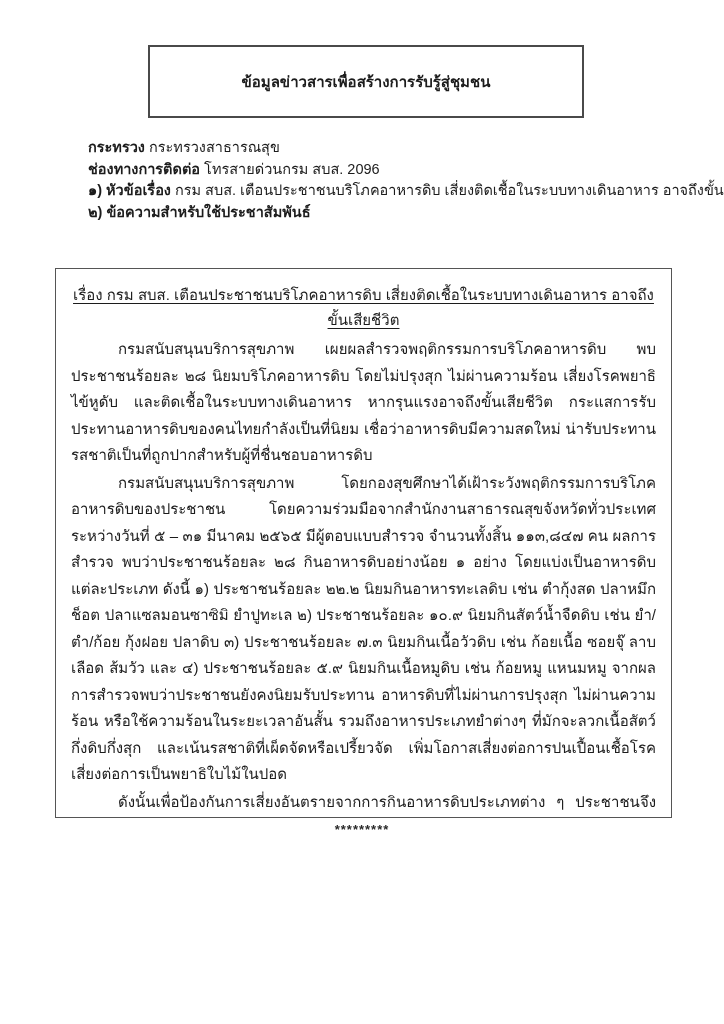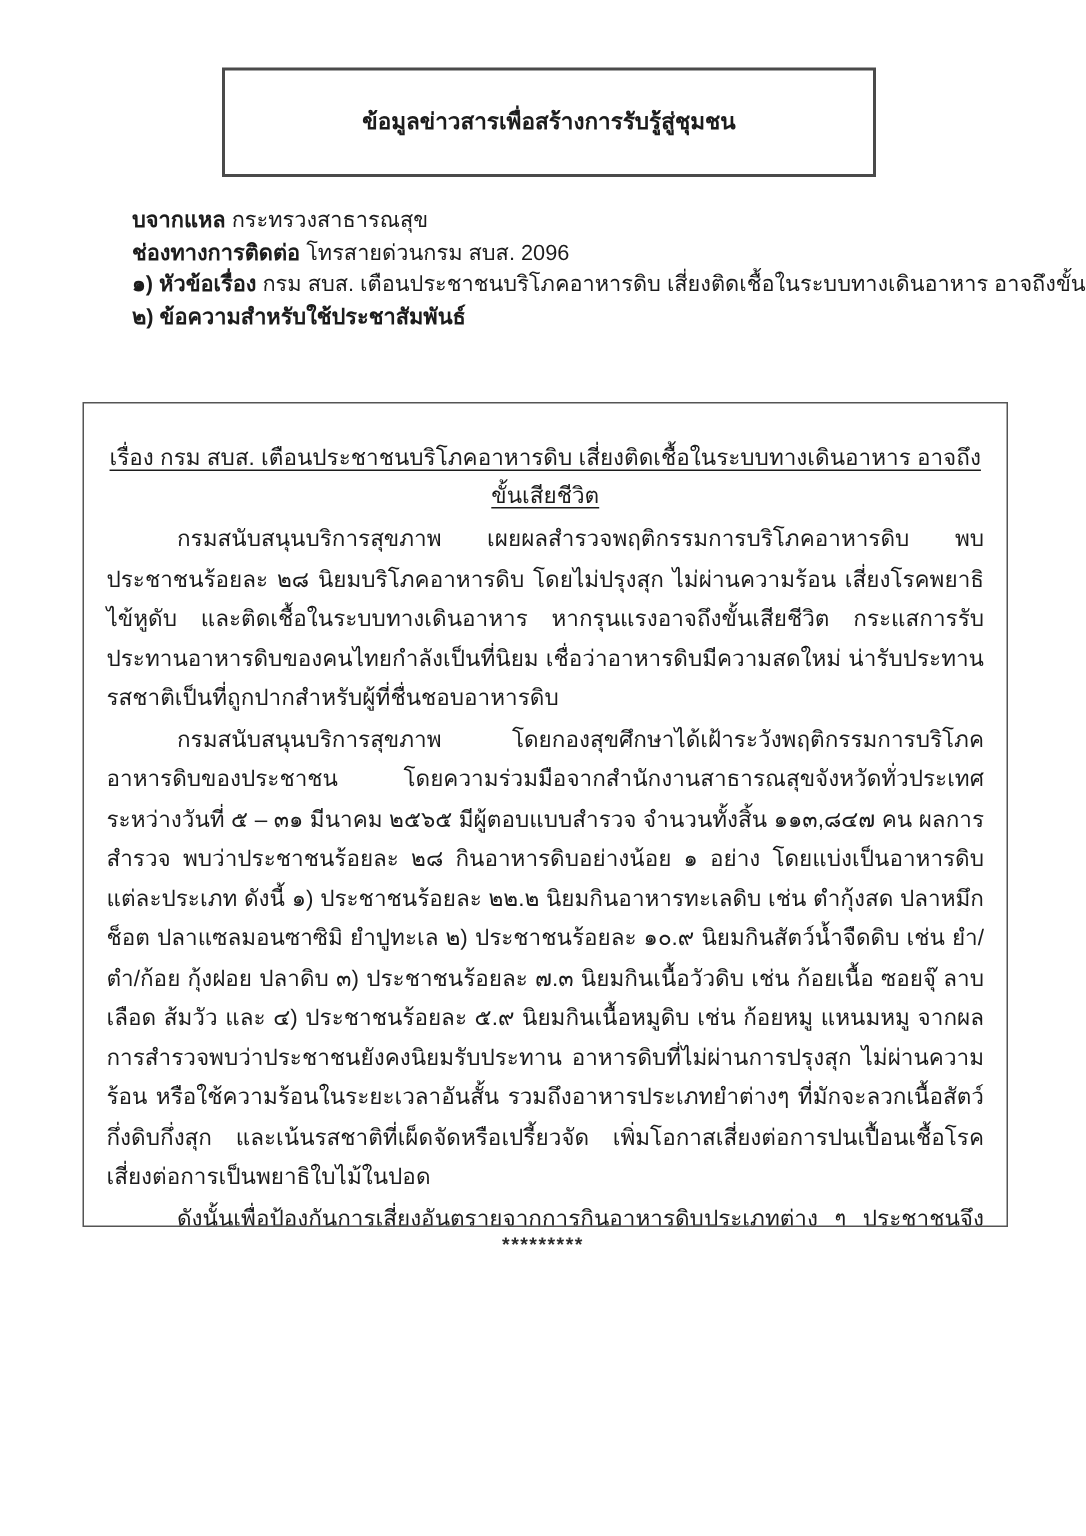--- a/index.html
+++ b/index.html
@@ -48,21 +48,21 @@
   .meta-value { font-weight: normal; }
 
   
   .content-box {
     position: absolute;
     left: 55px;
     top: 268px;
     width: 617px;
     height: 550px;
     border: 1.5px solid #555555;
-    padding: 24px 15px 6px 15px;
+    padding: 13px 15px 6px 15px;
     overflow: hidden;
     font-size: 15px;
   }
   .subject-line {
     text-align: center;
     text-decoration: underline;
     text-underline-offset: 3px;
     font-size: 15px;
     line-height: 25px;
     margin-bottom: 4px;
@@ -91,21 +91,21 @@
 <body>
 
 <div class="page">
 
   <div class="header-box">
     <div>ข้อมูลข่าวสารเพื่อสร้างการรับรู้สู่ชุมชน</div>
   </div>
 
   <div class="meta-block">
     <div class="meta-line">
-      <span class="meta-label">บจากแหล</span>
+      <span class="meta-label">กระทรวง</span>
       <span class="meta-value">กระทรวงสาธารณสุข</span>
     </div>
     <div class="meta-line">
       <span class="meta-label">ช่องทางการติดต่อ</span>
       <span class="meta-value">โทรสายด่วนกรม สบส. 2096</span>
     </div>
     <div class="meta-line">
       <span class="meta-label">๑) หัวข้อเรื่อง</span>
       <span class="meta-value">กรม สบส. เตือนประชาชนบริโภคอาหารดิบ เสี่ยงติดเชื้อในระบบทางเดินอาหาร อาจถึงขั้นเสียชีวิต</span>
     </div>

